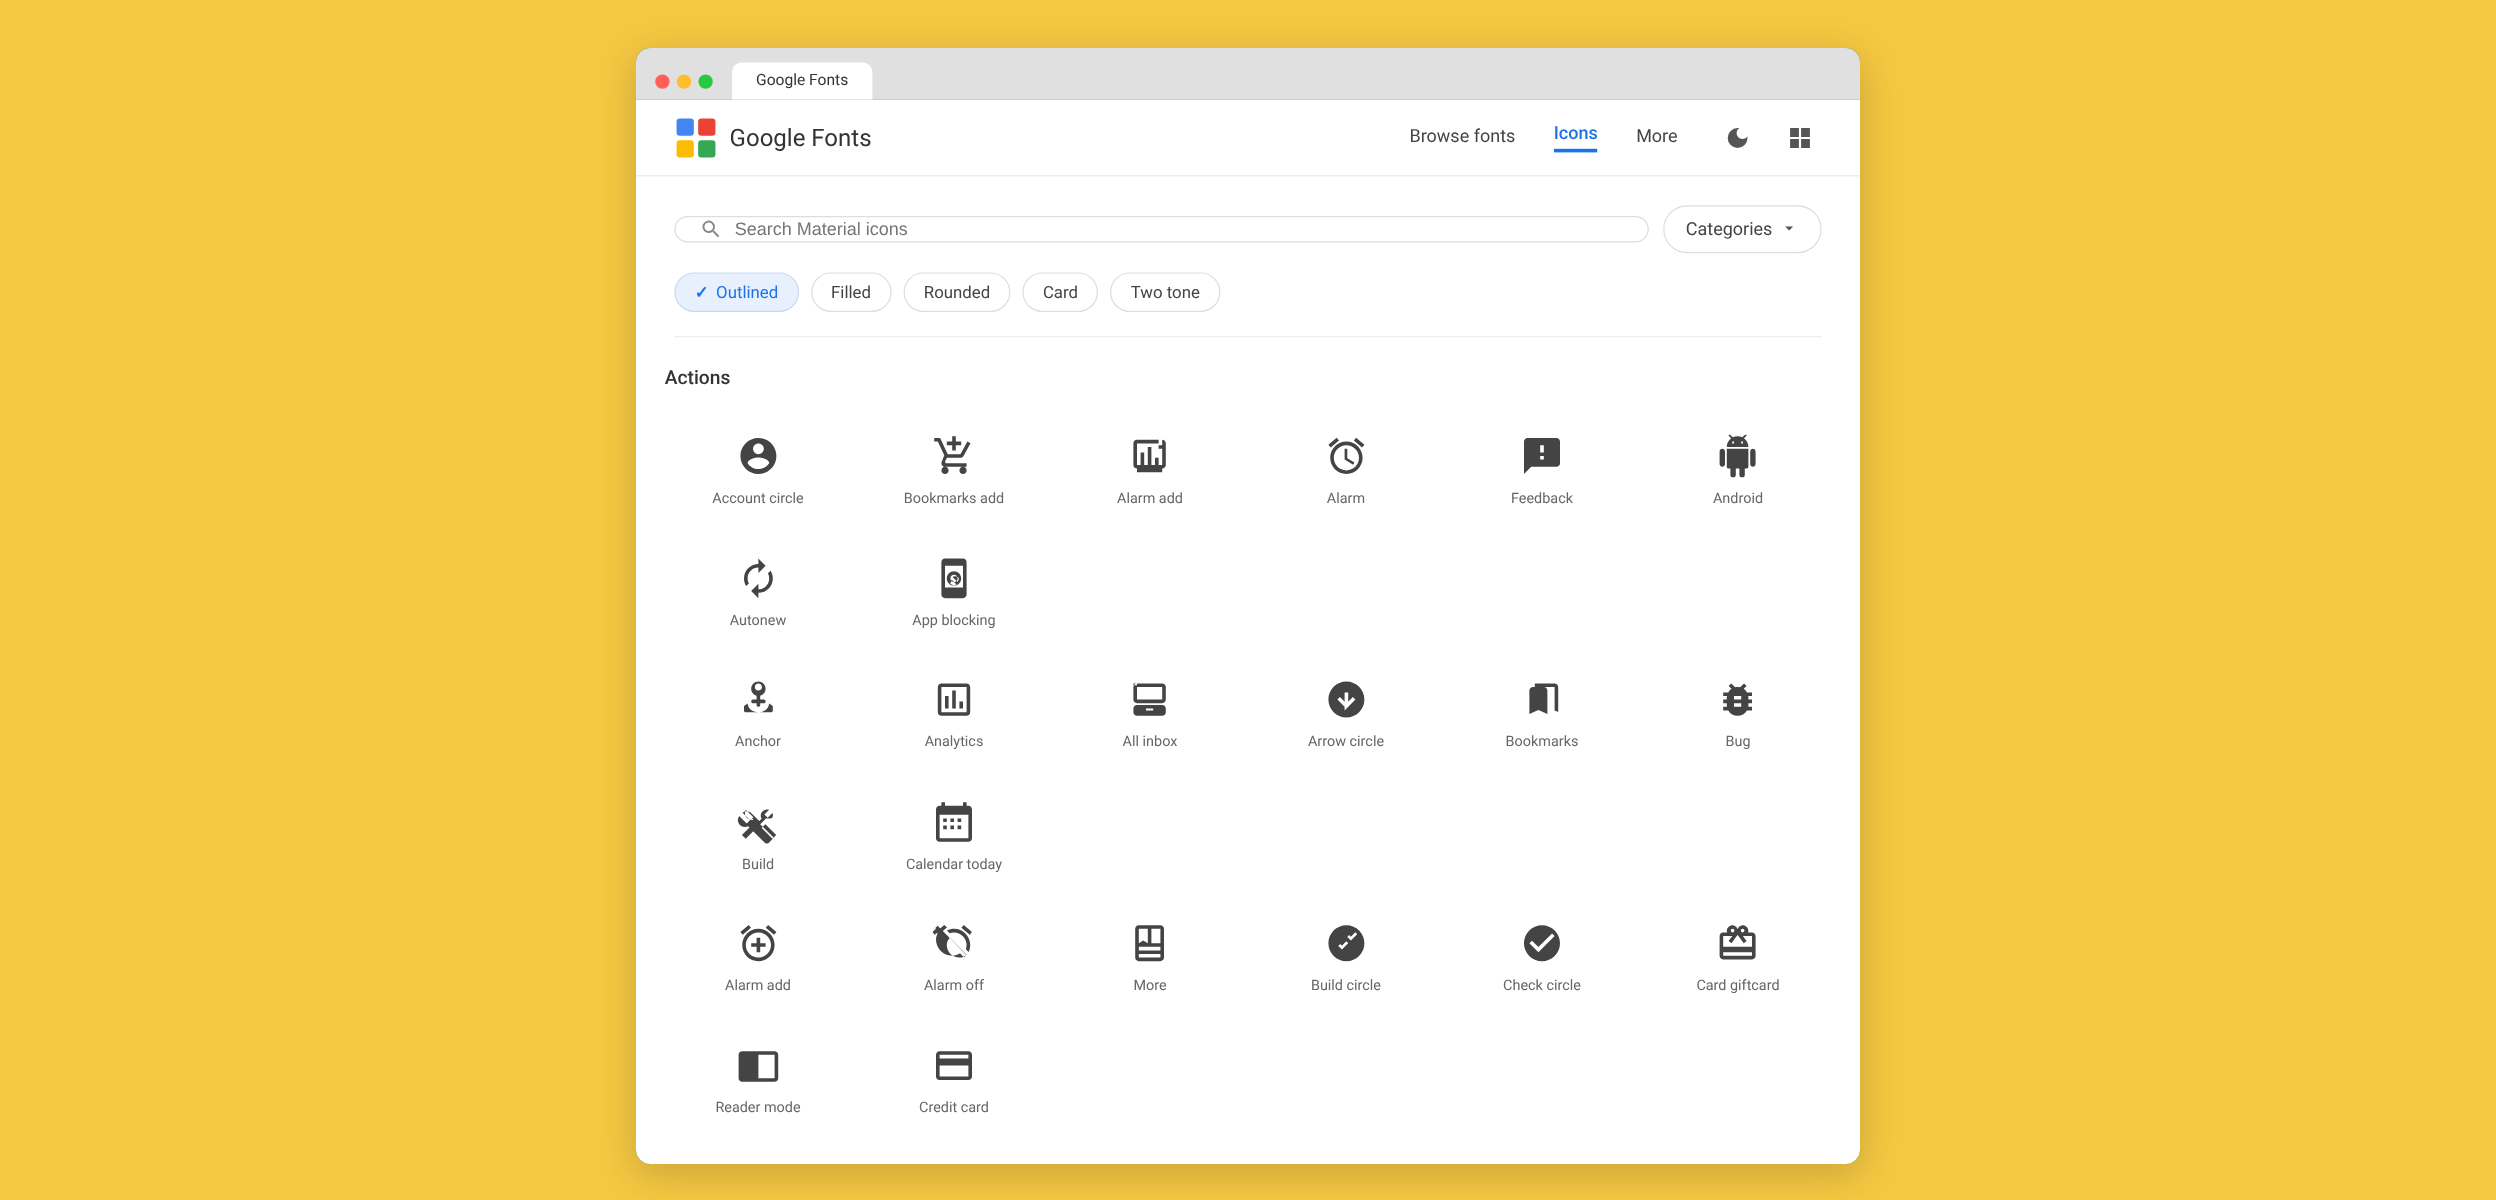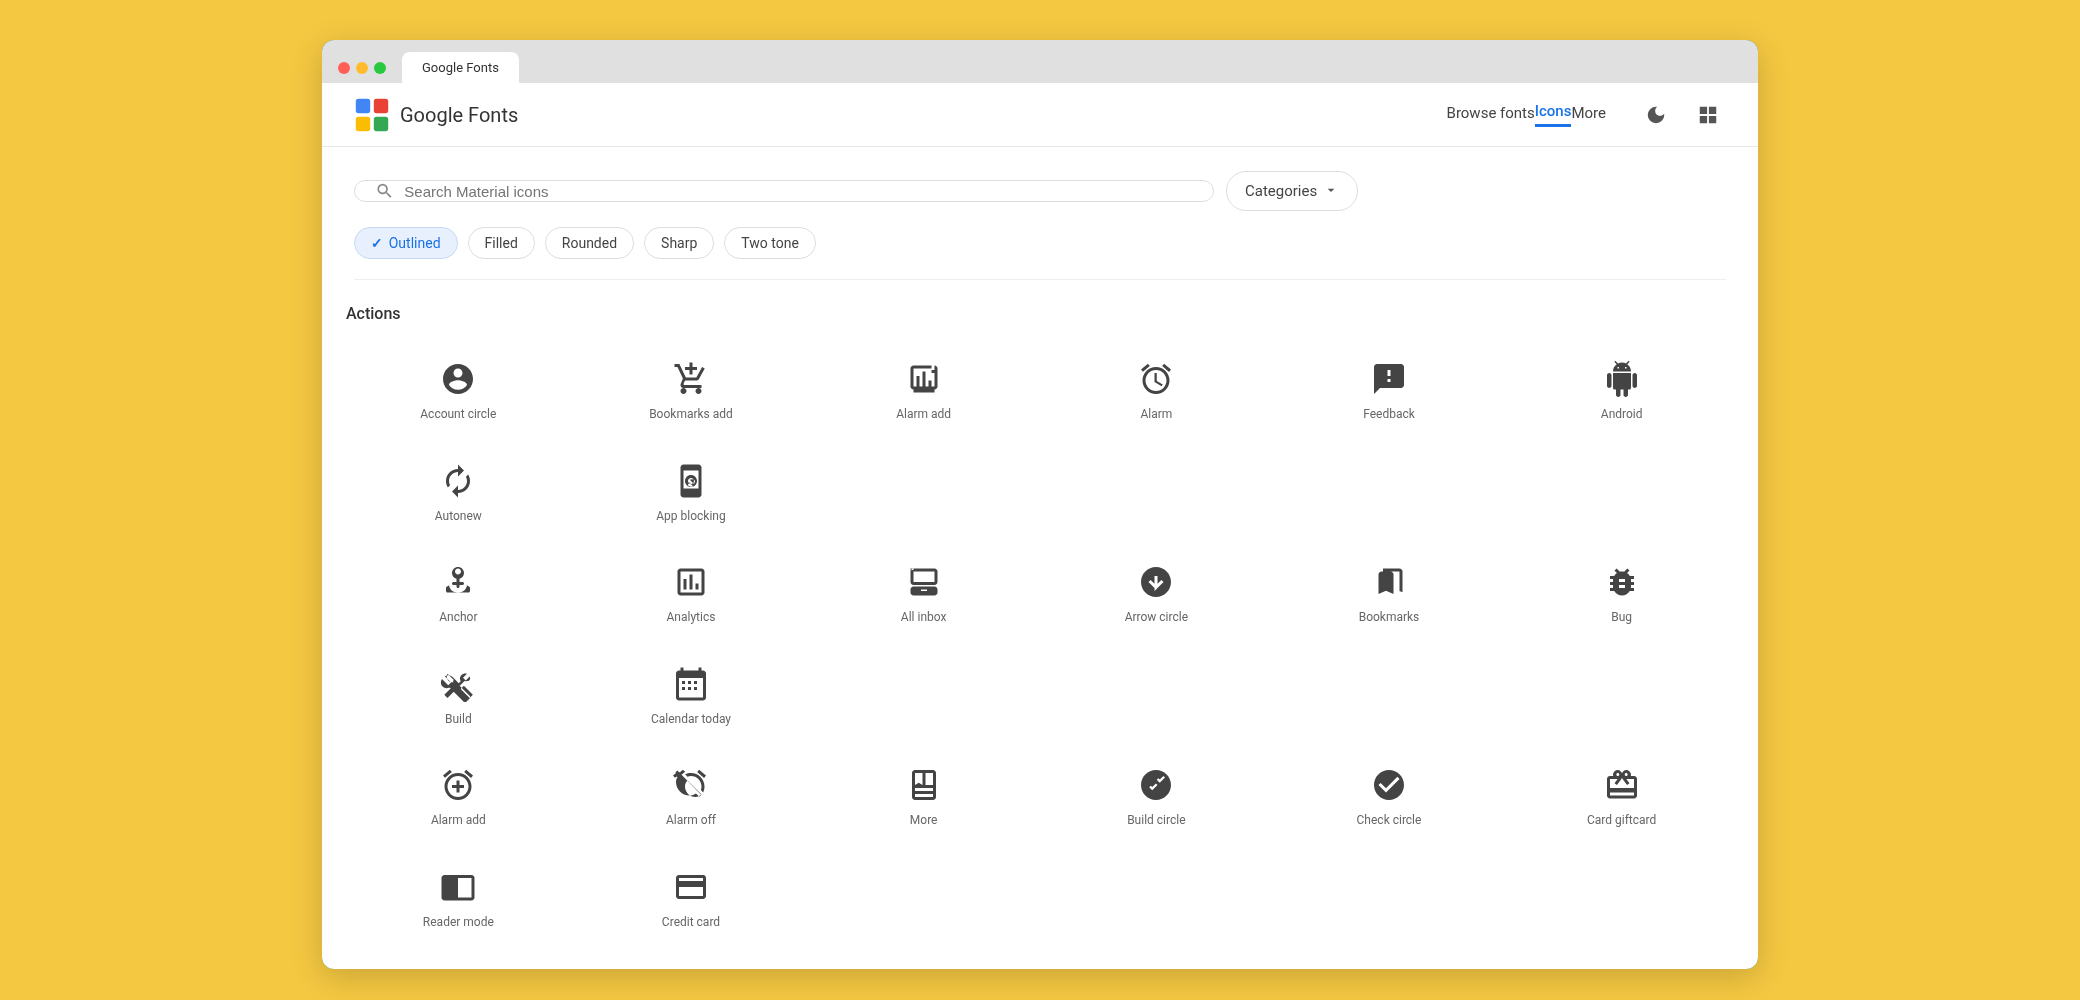--- a/index.html
+++ b/index.html
@@ -6,21 +6,21 @@
     body {
       background-color: #f5c842;
       font-family: 'Google Sans', Roboto, Arial, sans-serif;
       min-height: 100vh;
       display: flex;
       align-items: center;
       justify-content: center;
       padding: 40px 20px;
     }
     .browser-window {
-      width: 1436px;
+      width: 1020px;
       background: #15803d;
       border-radius: 12px;
       overflow: hidden;
       box-shadow: 0 8px 32px rgba(0,0,0,0.18);
     }
     .browser-chrome {
       background: #e0e0e0;
       padding: 12px 16px 0;
       display: flex;
       align-items: center;
@@ -72,20 +72,21 @@
       height: 36px;
     }
     .logo-text {
       font-size: 20px;
       color: #333;
       font-weight: 400;
     }
     .nav-links {
       display: flex;
       align-items: center;
+      gap: 32px;
     }
     .nav-link {
       font-size: 15px;
       color: #444;
       cursor: pointer;
       text-decoration: none;
       padding-bottom: 4px;
     }
     .nav-link.active {
       color: #1a73e8;
@@ -286,21 +287,21 @@
         <span class="pill-check">✓</span>
         <span>Outlined</span>
       </div>
       <div class="pill">
         <span>Filled</span>
       </div>
       <div class="pill">
         <span>Rounded</span>
       </div>
       <div class="pill">
-        <span>Sharp</span>
+        <span>Card</span>
       </div>
       <div class="pill">
         <span>Two tone</span>
       </div>
     </div>
 
     <div class="divider"></div>
 
     <div class="icons-section">
       <div class="section-title">Actions</div>

